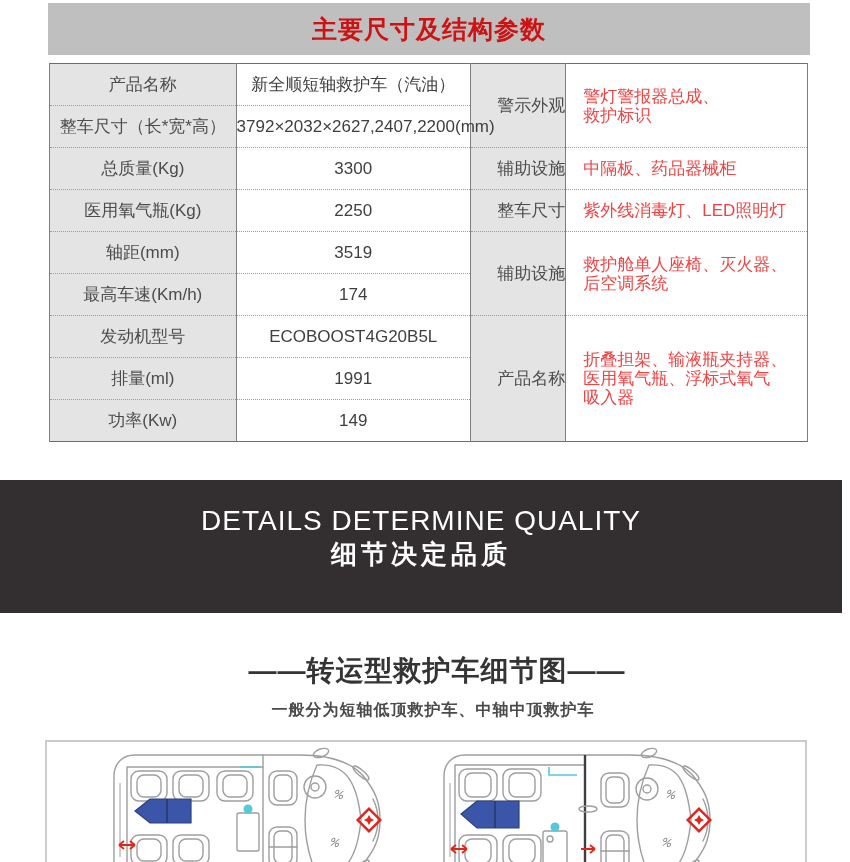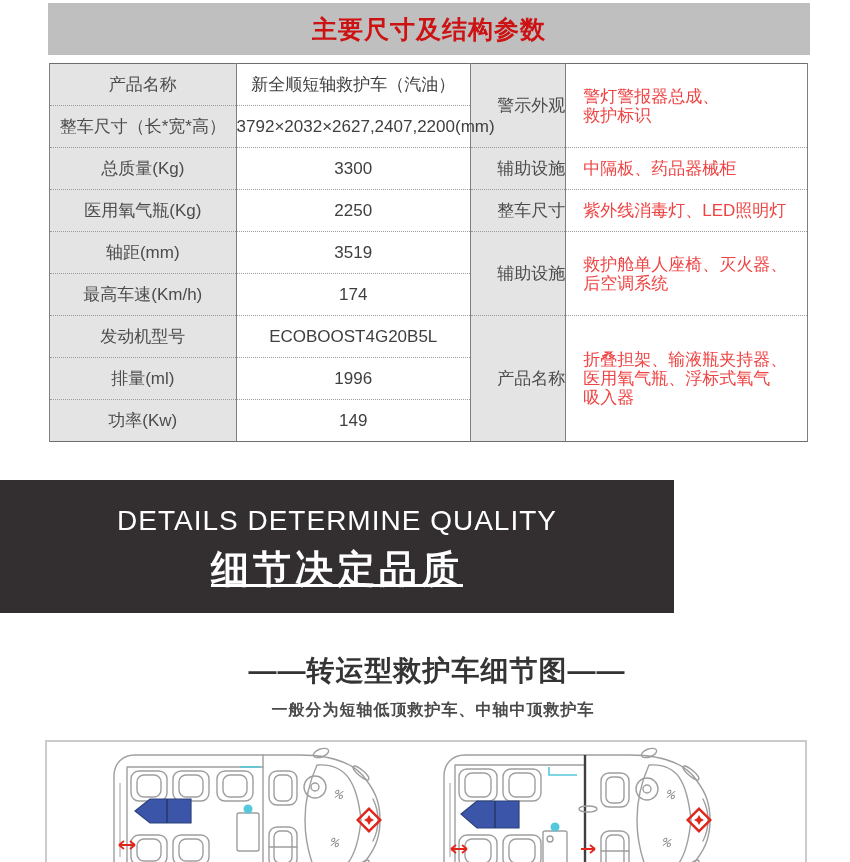--- a/index.html
+++ b/index.html
@@ -34,25 +34,25 @@
     font-size:17px;vertical-align:middle;
   }
   table.spec tr{height:42px;}
   td.lbl{width:176px;background:var(--label-bg);text-align:center;color:#4c4c4c;}
   td.val{width:221px;text-align:center;color:#3f3f3f;}
   td.lbl2{width:90px;background:var(--label-bg);text-align:right;color:#4c4c4c;}
   td.val2{width:228px;text-align:left;padding-left:17px;color:#ef4444;
           line-height:19px;white-space:pre-line;}
   
   .quality-banner{
-    position:absolute;left:0;top:480px;width:674px;height:133px;
+    position:absolute;left:0;top:480px;width:842px;height:133px;
     background:var(--banner-bg);text-align:center;color:var(--banner-text);
   }
   .quality-banner .en{margin-top:25px;font-size:28px;font-weight:500;letter-spacing:1px;}
-  .quality-banner .cn{margin-top:7px;font-size:38px;font-weight:bold;letter-spacing:4px;text-decoration:underline;}
+  .quality-banner .cn{font-size:26px;font-weight:bold;letter-spacing:4px;}
   
   .sec-title{position:absolute;left:12px;top:652px;width:850px;text-align:center;
     font-size:28px;font-weight:bold;color:#343434;letter-spacing:1px;}
   .sec-sub{position:absolute;left:8px;top:700px;width:850px;text-align:center;
     font-size:16px;font-weight:600;color:#4a4a4a;letter-spacing:1px;}
   
   .diagram-panel{
     position:absolute;left:45px;top:740px;width:762px;height:170px;
     border:2px solid #cbcbcb;background:#fff;overflow:hidden;
   }
@@ -114,21 +114,21 @@
   <tr>
     <td class="lbl">发动机型号</td>
     <td class="val">ECOBOOST4G20B5L</td>
     <td class="lbl2" rowspan="3">产品名称</td>
     <td class="val2" rowspan="3">折叠担架、输液瓶夹持器、
 医用氧气瓶、浮标式氧气
 吸入器</td>
   </tr>
   <tr>
     <td class="lbl">排量(ml)</td>
-    <td class="val">1996</td>
+    <td class="val">1991</td>
   </tr>
   <tr>
     <td class="lbl">功率(Kw)</td>
     <td class="val">149</td>
   </tr>
 </tbody>
   </table>
 
 <div class="quality-banner">
   <div class="en">DETAILS DETERMINE QUALITY</div>

